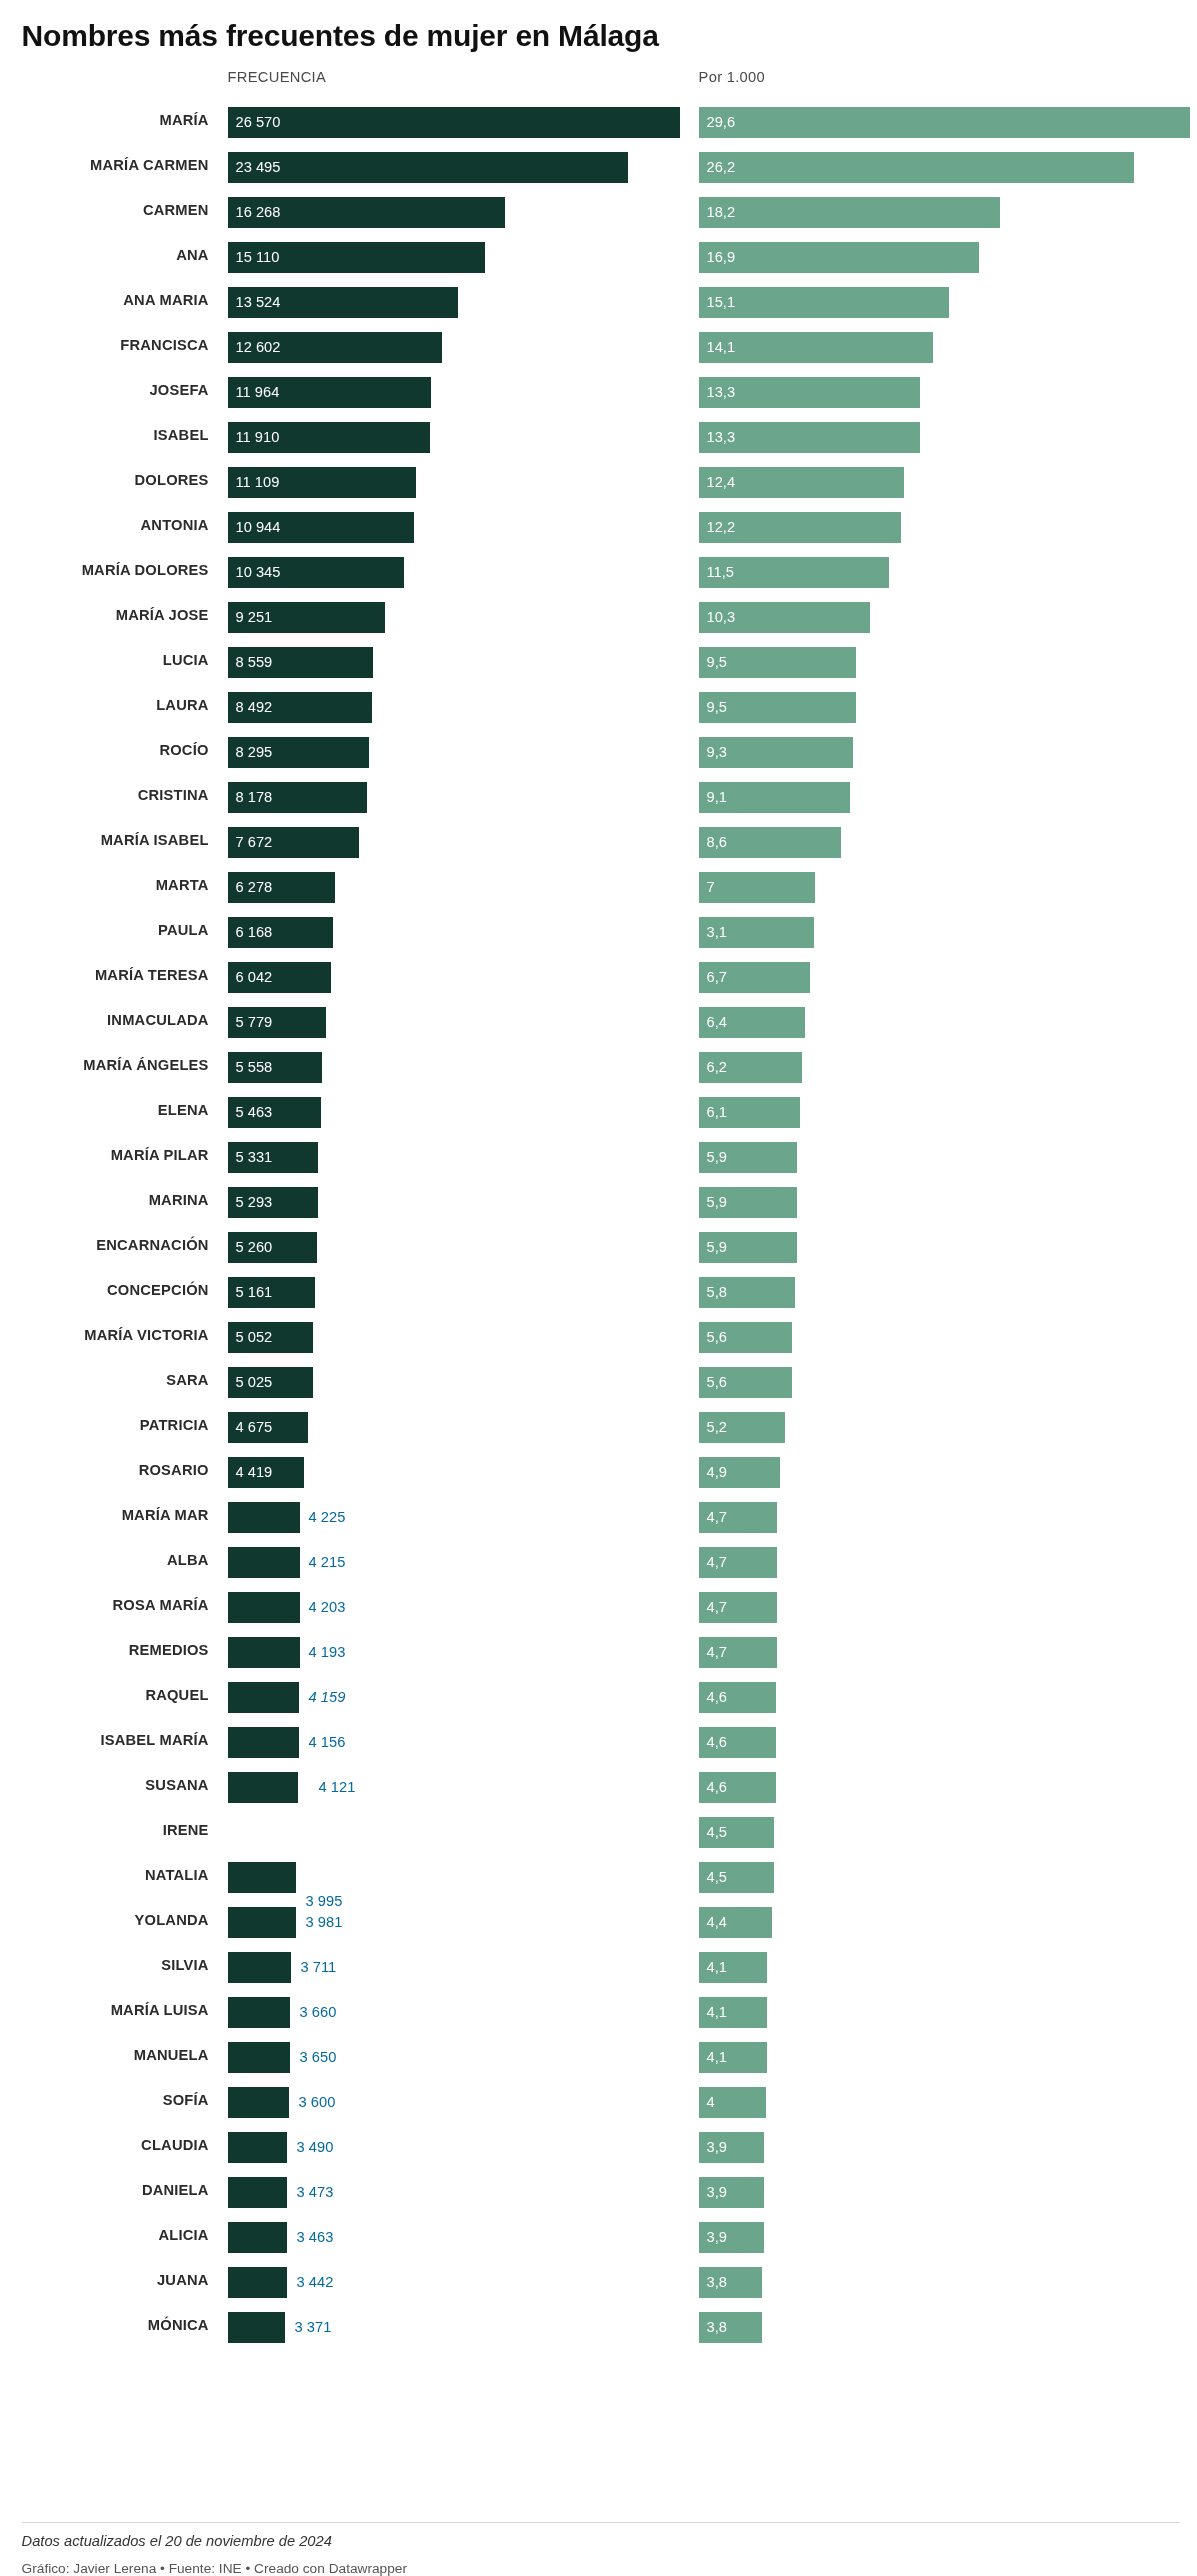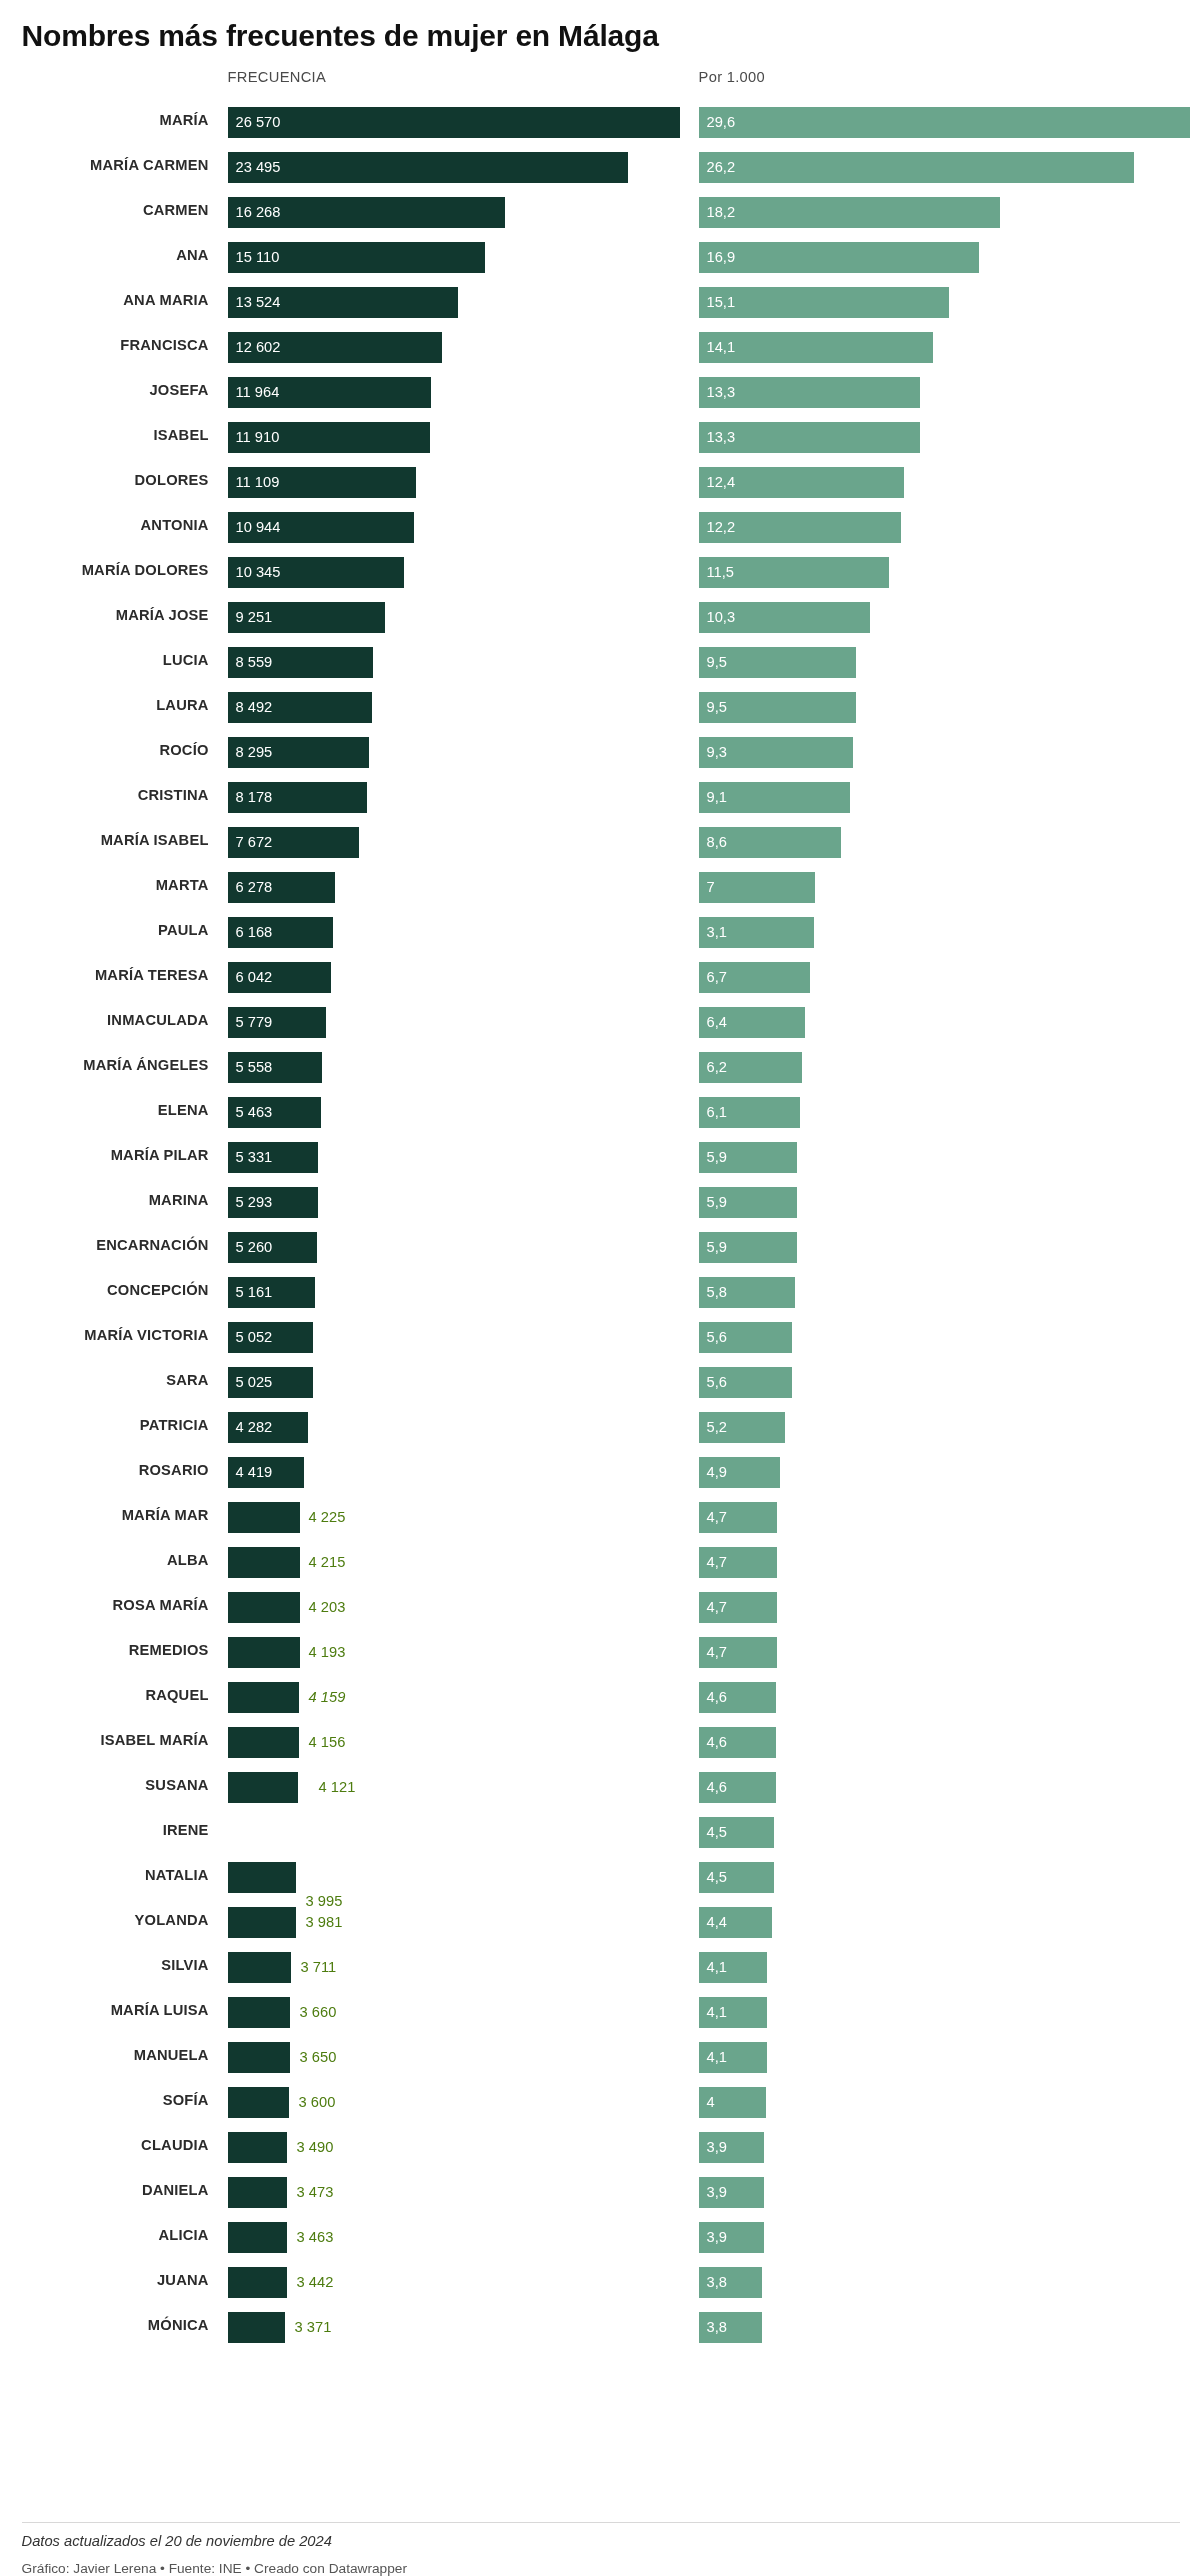--- a/index.html
+++ b/index.html
@@ -94,21 +94,21 @@
     height: 31px;
     line-height: 31px;
     font-size: 14.7px;
     white-space: nowrap;
   }
   .bar-value.inside {
     color: #ffffff;
     left: 7.9px;
   }
   .bar-value.outside {
-    color: #4d7c0f;
+    color: #0369a1;
   }
   .bar-value.right-inside {
     color: #ffffff;
     left: 7.9px;
   }
 
   .footer {
     position: absolute;
     left: 21.6px;
     bottom: 17.7px;
@@ -459,21 +459,21 @@
         </div>
         <div class="bar-right-wrap">
           <div class="bar bar-right" style="width: 93px; background: rgb(106, 165, 140);"></div>
           <div class="bar-value right-inside">5,6</div>
         </div>
       </div>
       <div class="row">
         <div class="row-label">PATRICIA</div>
         <div class="bar-left-wrap">
           <div class="bar bar-left" style="width: 80px; background: rgb(17, 56, 47);"></div>
-          <div class="bar-value inside">4 282</div>
+          <div class="bar-value inside">4 675</div>
         </div>
         <div class="bar-right-wrap">
           <div class="bar bar-right" style="width: 86px; background: rgb(106, 165, 140);"></div>
           <div class="bar-value right-inside">5,2</div>
         </div>
       </div>
       <div class="row">
         <div class="row-label">ROSARIO</div>
         <div class="bar-left-wrap">
           <div class="bar bar-left" style="width: 76px; background: rgb(17, 56, 47);"></div>

